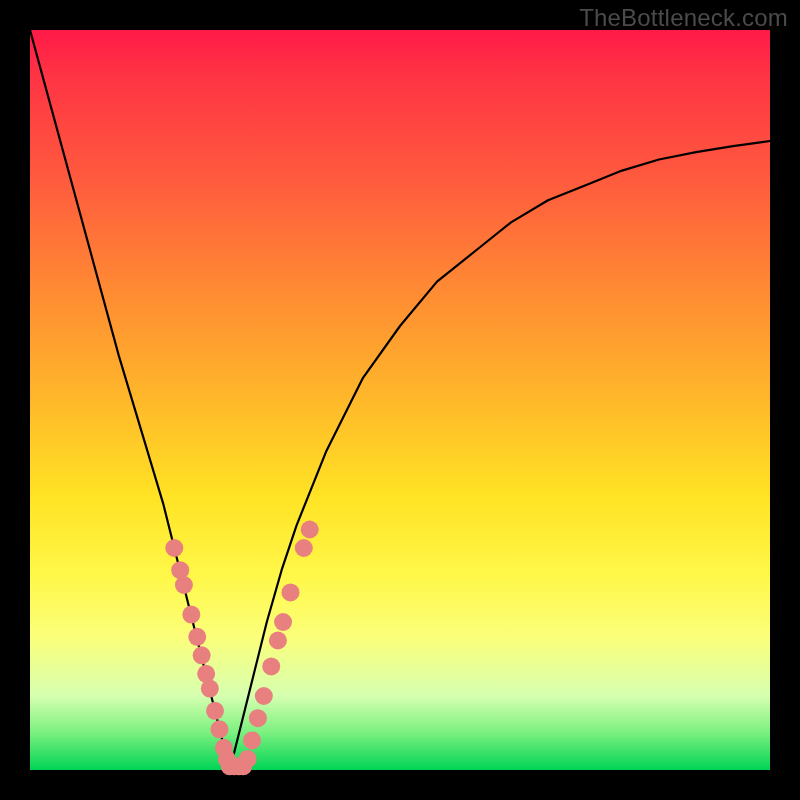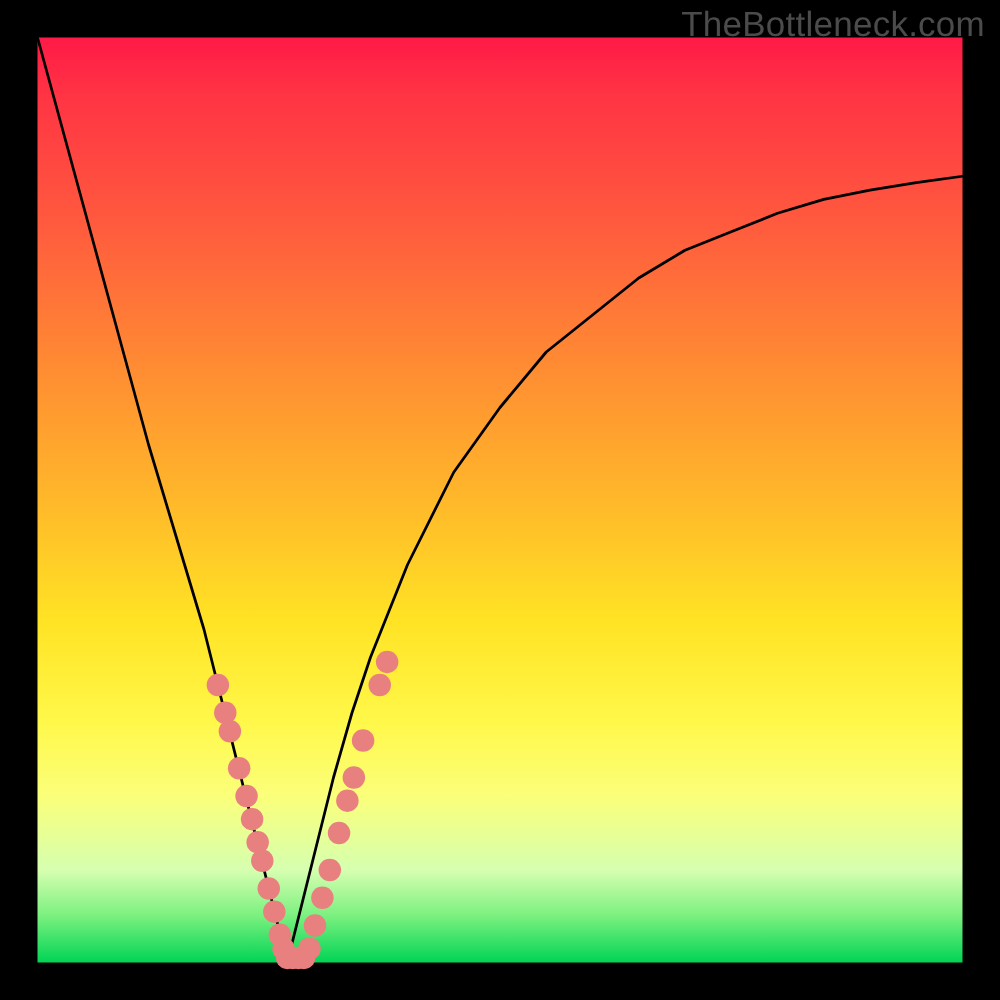--- a/index.html
+++ b/index.html
@@ -36,21 +36,21 @@
       #d6ffb0 90%,
       #7af07f 95%,
       #00d455 100%
     );
   }
   .watermark {
     position: absolute;
     top: 4px;
     right: 12px;
     color: #4b4b4b;
-    font-size: 28px;
+    font-size: 24px;
     font-weight: 500;
     letter-spacing: 0.2px;
     font-family: Arial, Helvetica, sans-serif;
   }
   svg.curve {
     position: absolute;
     left: 0; top: 0;
     width: 740px;
     height: 740px;
     overflow: visible;

